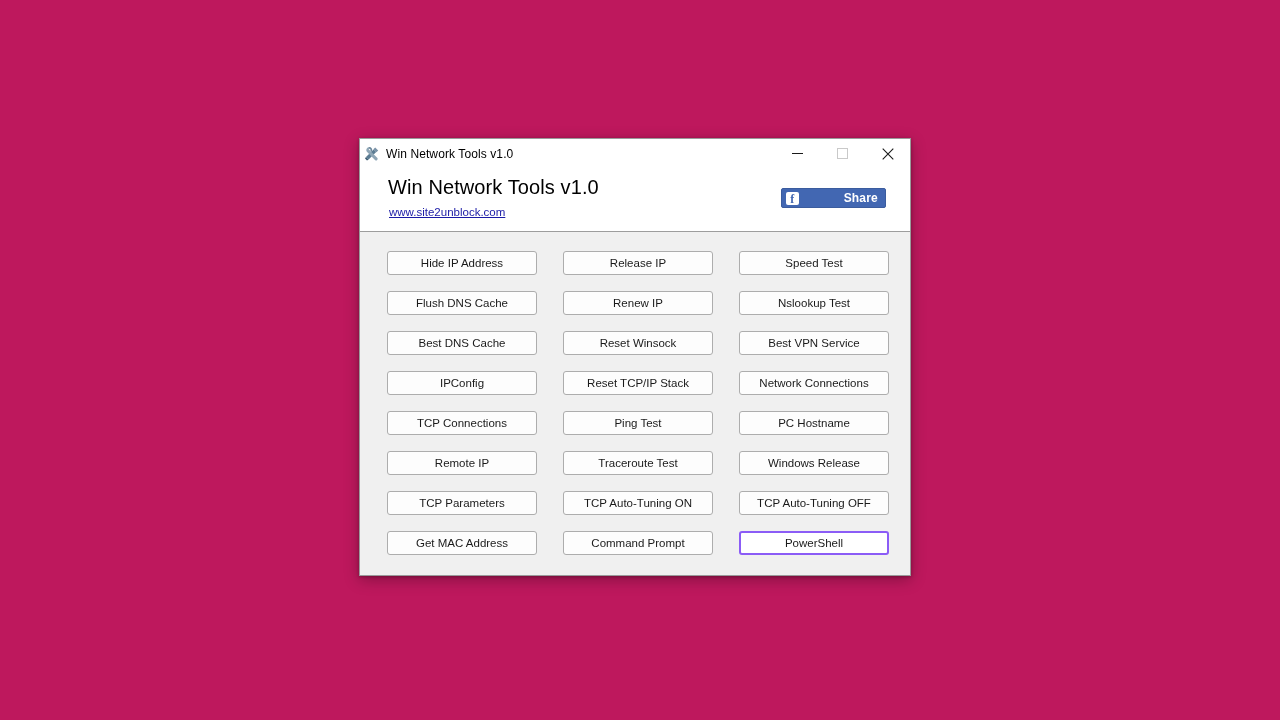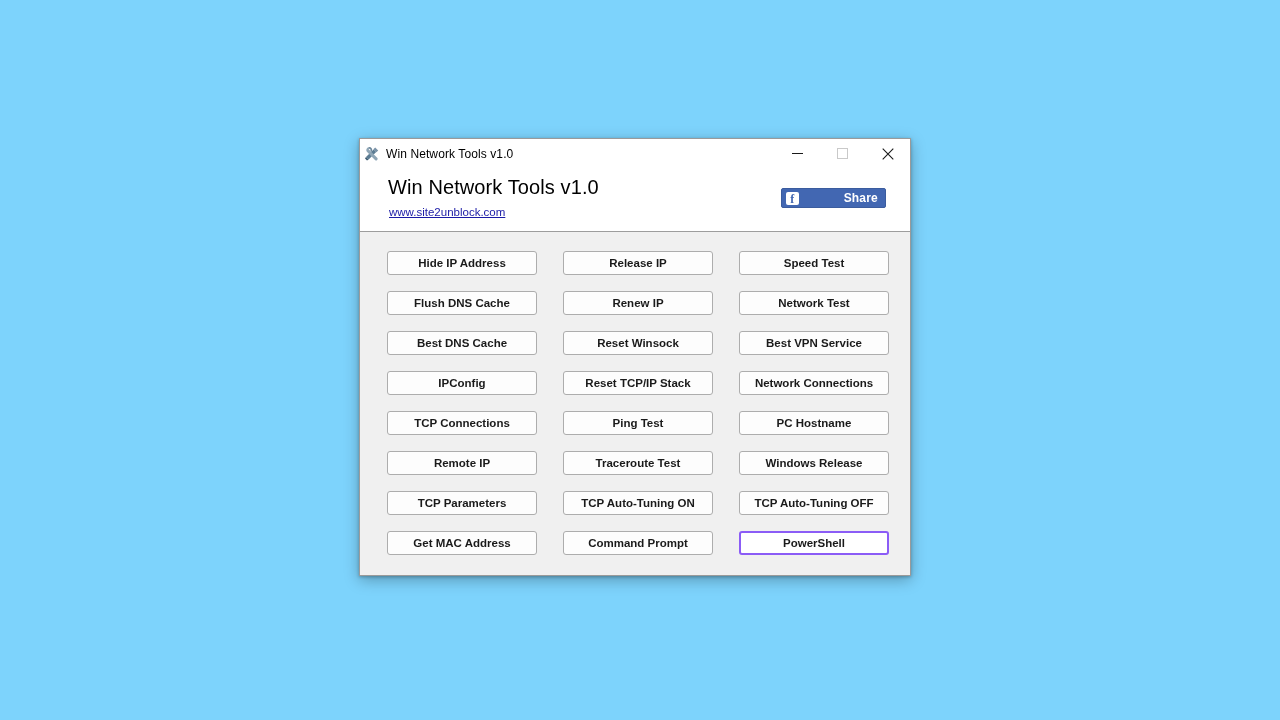--- a/index.html
+++ b/index.html
@@ -177,31 +177,30 @@
     font-family: "Liberation Sans", sans-serif;
     font-size: 11.5px;
     color: #1a1a1a;
     display: flex;
     align-items: center;
     justify-content: center;
     box-sizing: border-box;
     cursor: pointer;
     white-space: nowrap;
     padding: 0;
-    font-weight: bold;
   }
   .tool-button.focused {
     border: 2px solid #8b5cf6;
     background: #ffffff;
   }
 </style>
 </head>
 <body>
 
-<div id="desktop" style="background: #7dd3fc;">
+<div id="desktop" style="background: #be185d;">
 
   <div id="app-window">
 
     <div id="titlebar">
       <svg id="titlebar-icon" viewBox="0 0 16 16">
         <g transform="rotate(0 8 8)">
 
           <path d="M11.2 1.4 L14.2 4.4 L12.4 6.2 L9.4 3.2 Z" fill="#7a93a8"></path>
           <path d="M9.6 3.4 L12.2 6.0 L4.6 13.6 L2.0 11.0 Z" fill="#5b7c93"></path>
           <path d="M2.0 11.0 L4.6 13.6 L3.0 14.6 L1.0 12.6 Z" fill="#3d5c72"></path>
@@ -243,21 +242,21 @@
       </div>
     </div>
 
     <div id="body-pane">
       <div id="button-grid">
           <button class="tool-button">Hide IP Address</button>
           <button class="tool-button">Release IP</button>
           <button class="tool-button">Speed Test</button>
           <button class="tool-button">Flush DNS Cache</button>
           <button class="tool-button">Renew IP</button>
-          <button class="tool-button">Network Test</button>
+          <button class="tool-button">Nslookup Test</button>
           <button class="tool-button">Best DNS Cache</button>
           <button class="tool-button">Reset Winsock</button>
           <button class="tool-button">Best VPN Service</button>
           <button class="tool-button">IPConfig</button>
           <button class="tool-button">Reset TCP/IP Stack</button>
           <button class="tool-button">Network Connections</button>
           <button class="tool-button">TCP Connections</button>
           <button class="tool-button">Ping Test</button>
           <button class="tool-button">PC Hostname</button>
           <button class="tool-button">Remote IP</button>

